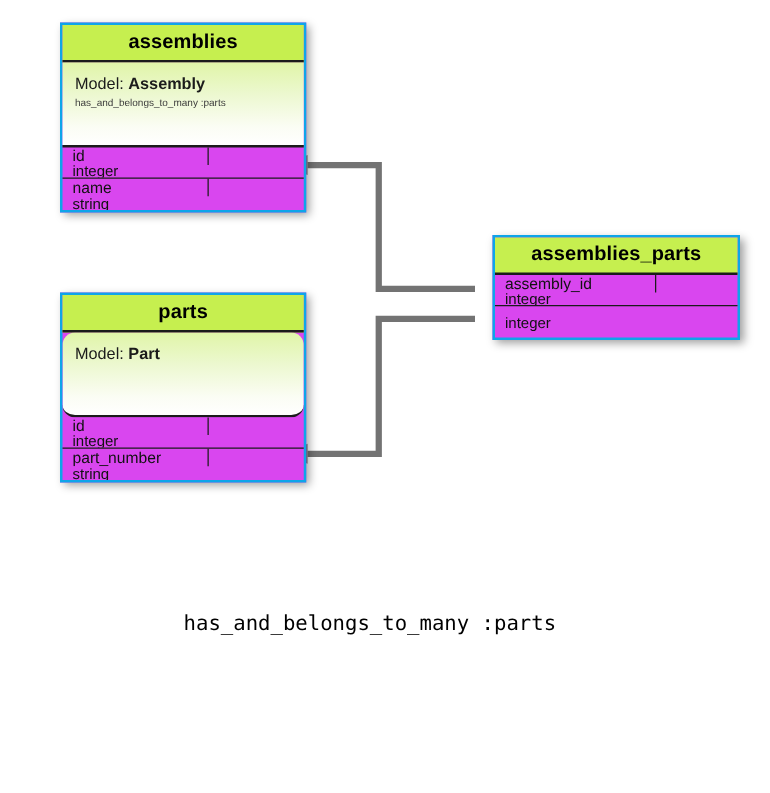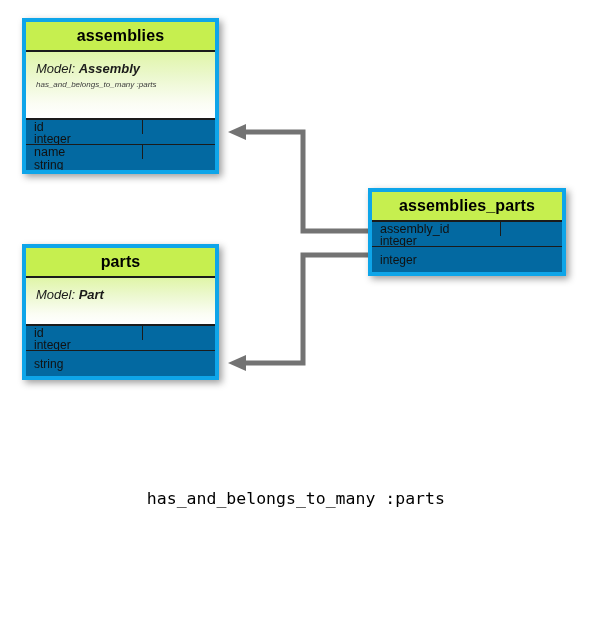--- a/index.html
+++ b/index.html
@@ -12,42 +12,42 @@
   }
   .canvas{position:absolute;inset:0;}
 
   
   .connectors{position:absolute;left:0;top:0;width:616px;height:634px;}
 
   
   .entity{
     position:absolute;
     box-sizing:border-box;
-    border:4px solid #0ea5e9;
-    background:#0369a1;
+    border:2px solid #0ea5e9;
+    background:#d946ef;
     box-shadow:3px 3px 7px rgba(0,0,0,0.38);
     z-index:5;
+    margin-left:26px;
   }
   .entity-title{
     box-sizing:border-box;
     height:30px;
     background:#c6ef4f;
     border-bottom:2px solid #1b1b1b;
     display:flex;align-items:center;justify-content:center;
     font-weight:bold;
     font-size:16px;
     color:#000;
     letter-spacing:0.1px;
   }
   .entity-body{
     box-sizing:border-box;
     background:linear-gradient(to bottom,#e0f5a8 0%,#ecf8cf 38%,#fbfdf4 78%,#ffffff 100%);
     border-bottom:2px solid #1b1b1b;
     padding:9px 26px 0 10px;
-    font-style:italic;
   }
   .model-line{
     font-size:13px;
     color:#1b1b1b;
     line-height:16px;
     white-space:nowrap;
   }
   .model-line b{font-weight:bold;}
   .assoc-line{
     font-size:8px;
@@ -83,22 +83,22 @@
     flex:1;
     overflow:hidden;
     white-space:nowrap;
   }
 
   
   #entity-assemblies{left:22px;top:18px;width:197px;}
   #entity-assemblies .entity-body{height:68px;}
   #entity-assemblies .attr-name{width:117px;}
 
-  #entity-parts{left:22px;top:244px;width:197px;}
-  #entity-parts .entity-body{height:48px;}
+  #entity-parts{left:22px;top:234px;width:197px;}
+  #entity-parts .entity-body{height:68px;border-radius:10px;}
   #entity-parts .attr-name{width:117px;}
 
   #entity-assemblies-parts{left:368px;top:188px;width:198px;}
   #entity-assemblies-parts .attr-name{width:129px;}
 
   
   .code-block{
     position:absolute;
     left:127px;top:438px;
     font-family:"DejaVu Sans Mono", monospace;
@@ -153,20 +153,21 @@
       <div class="model-line">
         <span>Model:</span>
         <b>Part</b>
       </div>
     </div>
     <div class="attr-row">
       <div class="attr-name">id</div>
       <div class="attr-type">integer</div>
     </div>
     <div class="attr-row last">
+      <div class="attr-name">part_number</div>
       <div class="attr-type">string</div>
     </div>
   </div>
 
   <div class="entity" id="entity-assemblies-parts">
     <div class="entity-title">assemblies_parts</div>
     <div class="attr-row">
       <div class="attr-name">assembly_id</div>
       <div class="attr-type">integer</div>
     </div>

